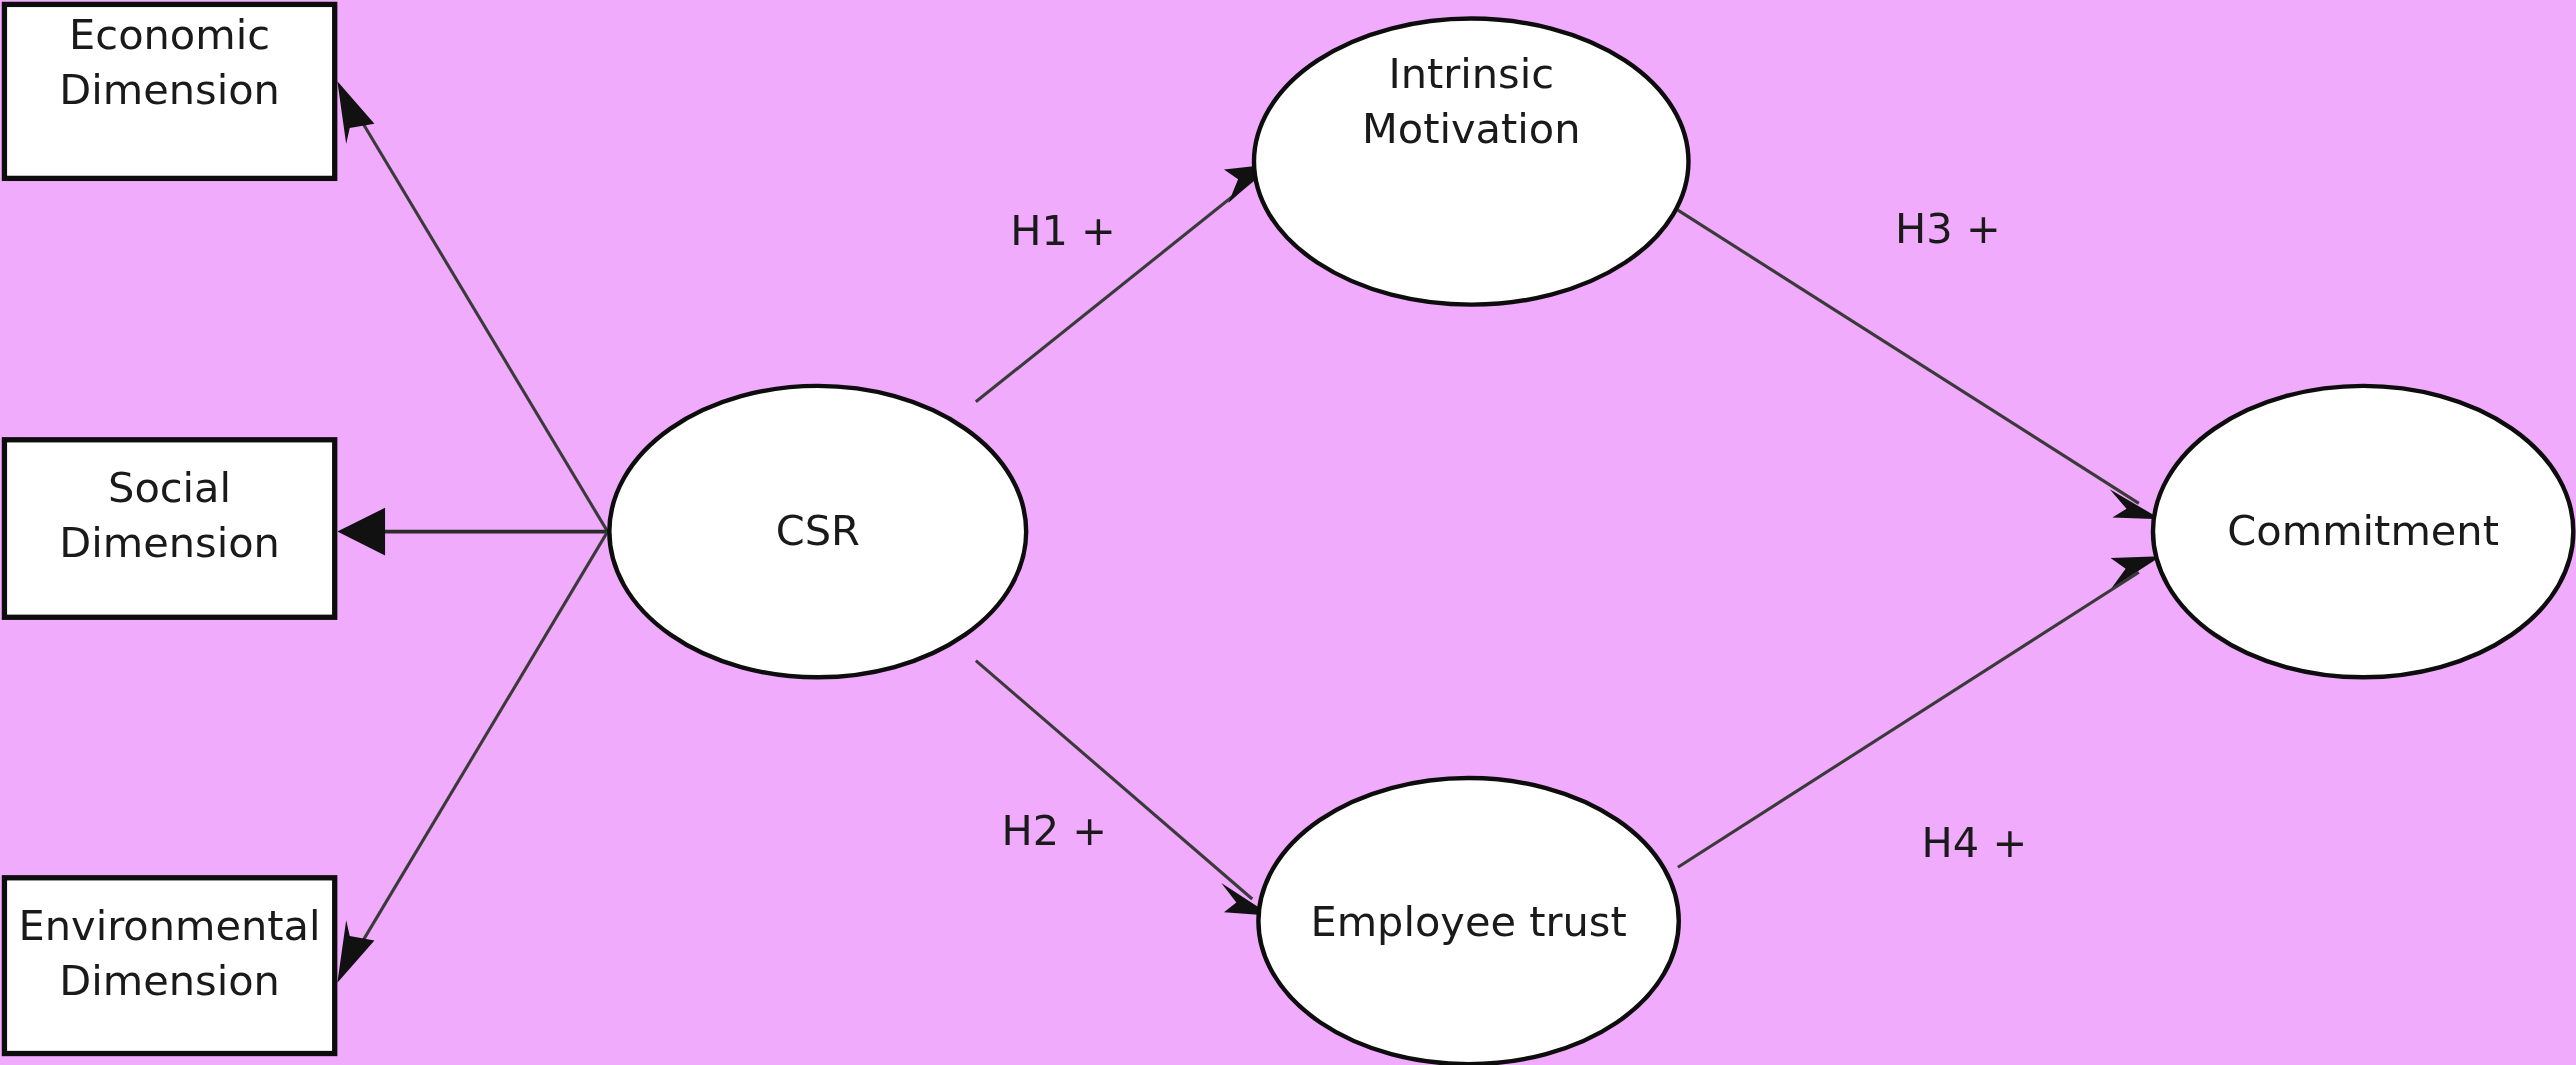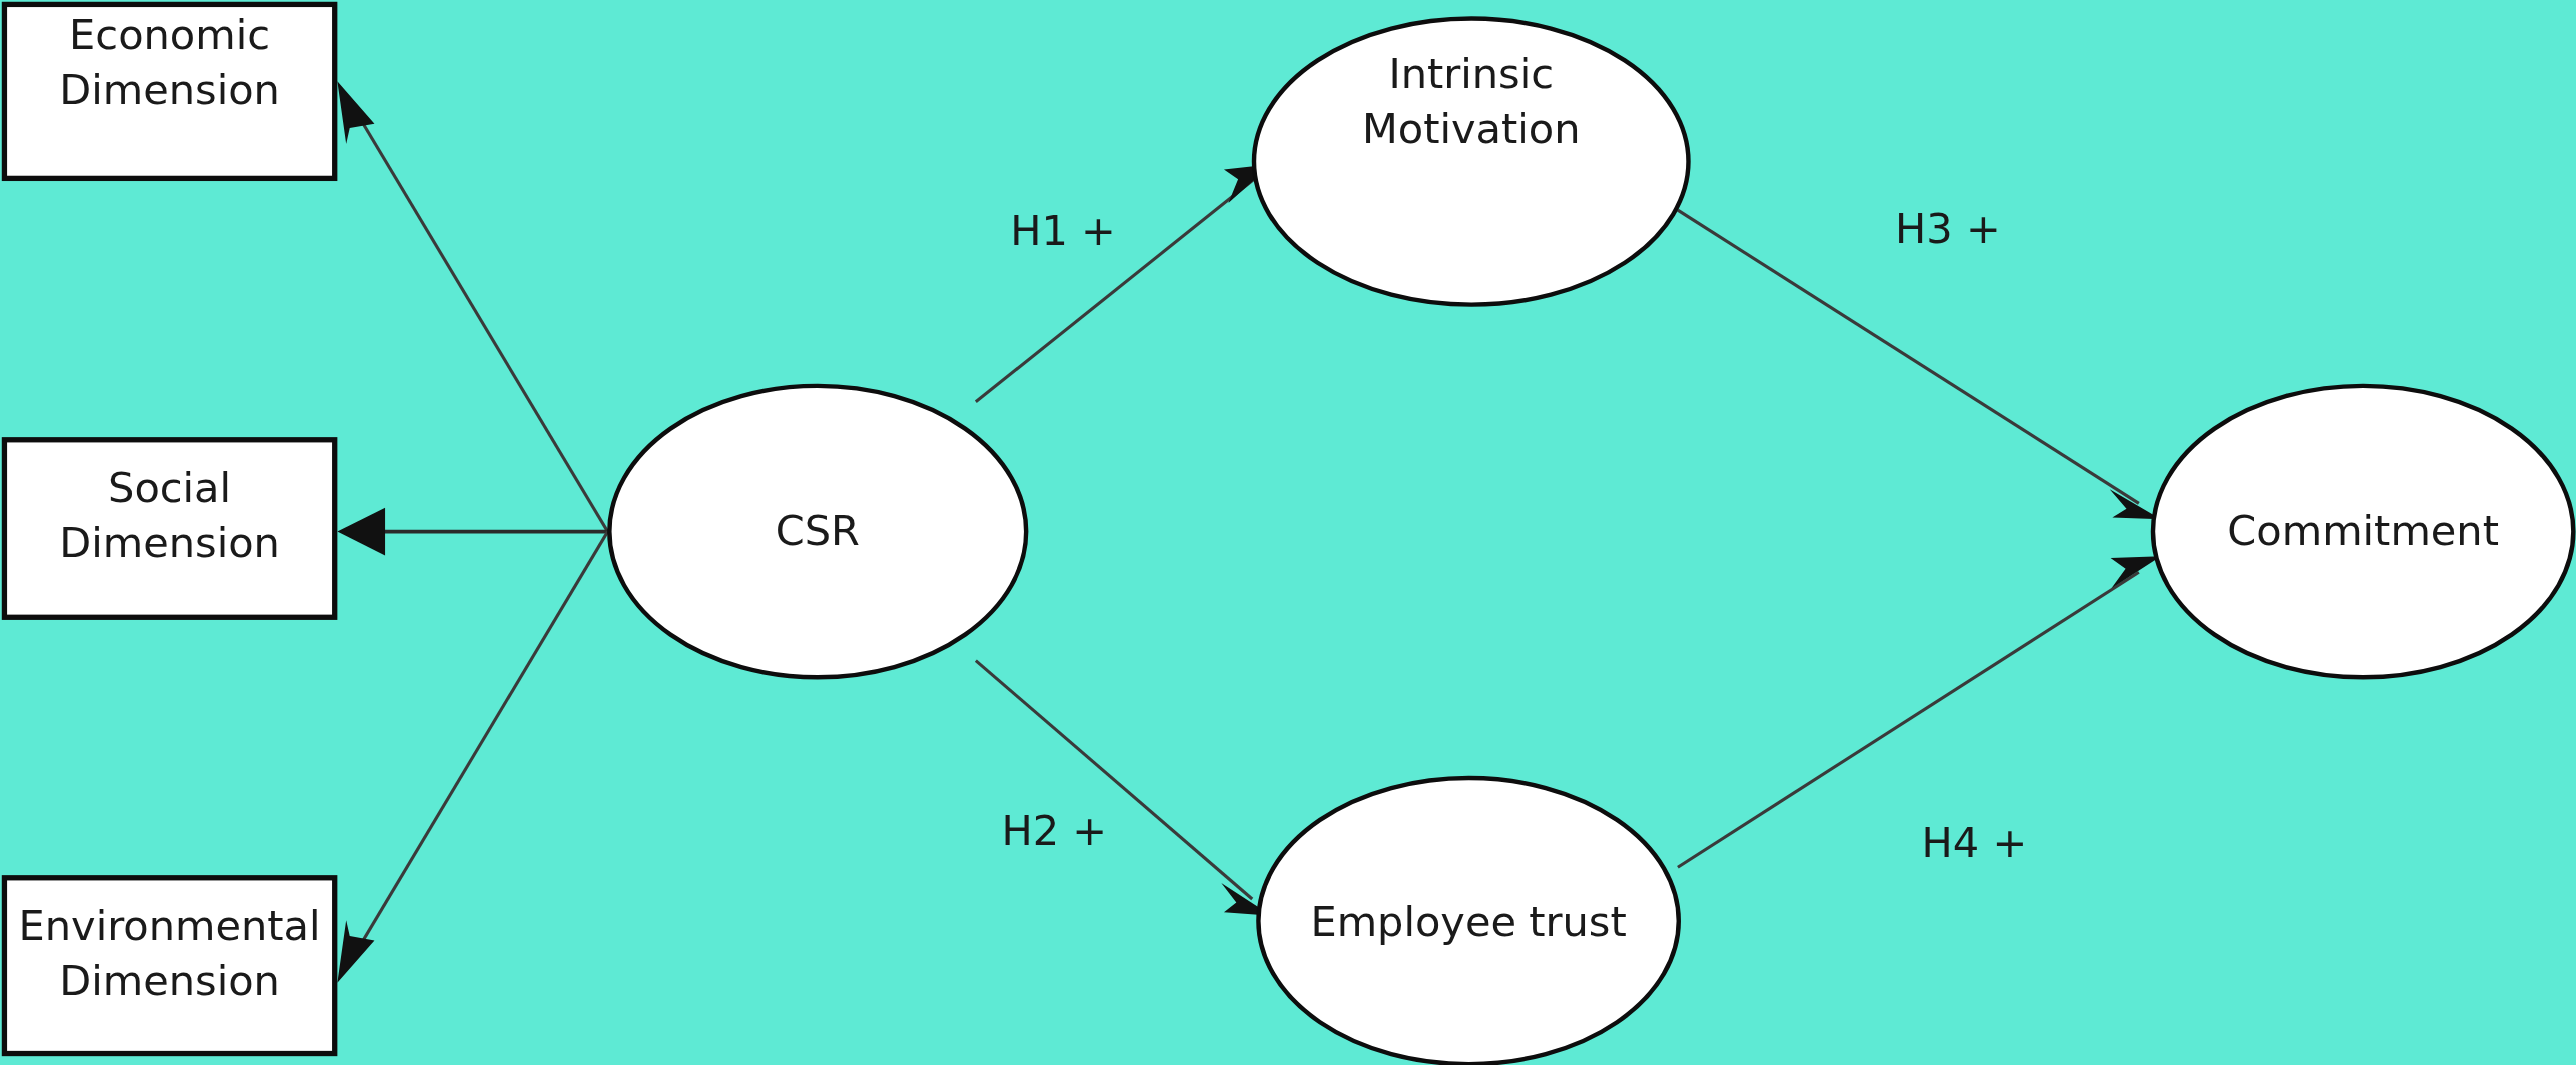--- a/index.html
+++ b/index.html
@@ -10,21 +10,21 @@
   body {
     width: 2576px;
     height: 1065px;
     overflow: hidden;
     font-family: "DejaVu Sans", "Liberation Sans", sans-serif;
   }
   #diagram-root {
     position: relative;
     width: 2576px;
     height: 1065px;
-    background: #5eead4;
+    background: #f0abfc;
   }
   svg#model-canvas {
     position: absolute;
     top: 0;
     left: 0;
     width: 2576px;
     height: 1065px;
     display: block;
   }
   .node-box {

